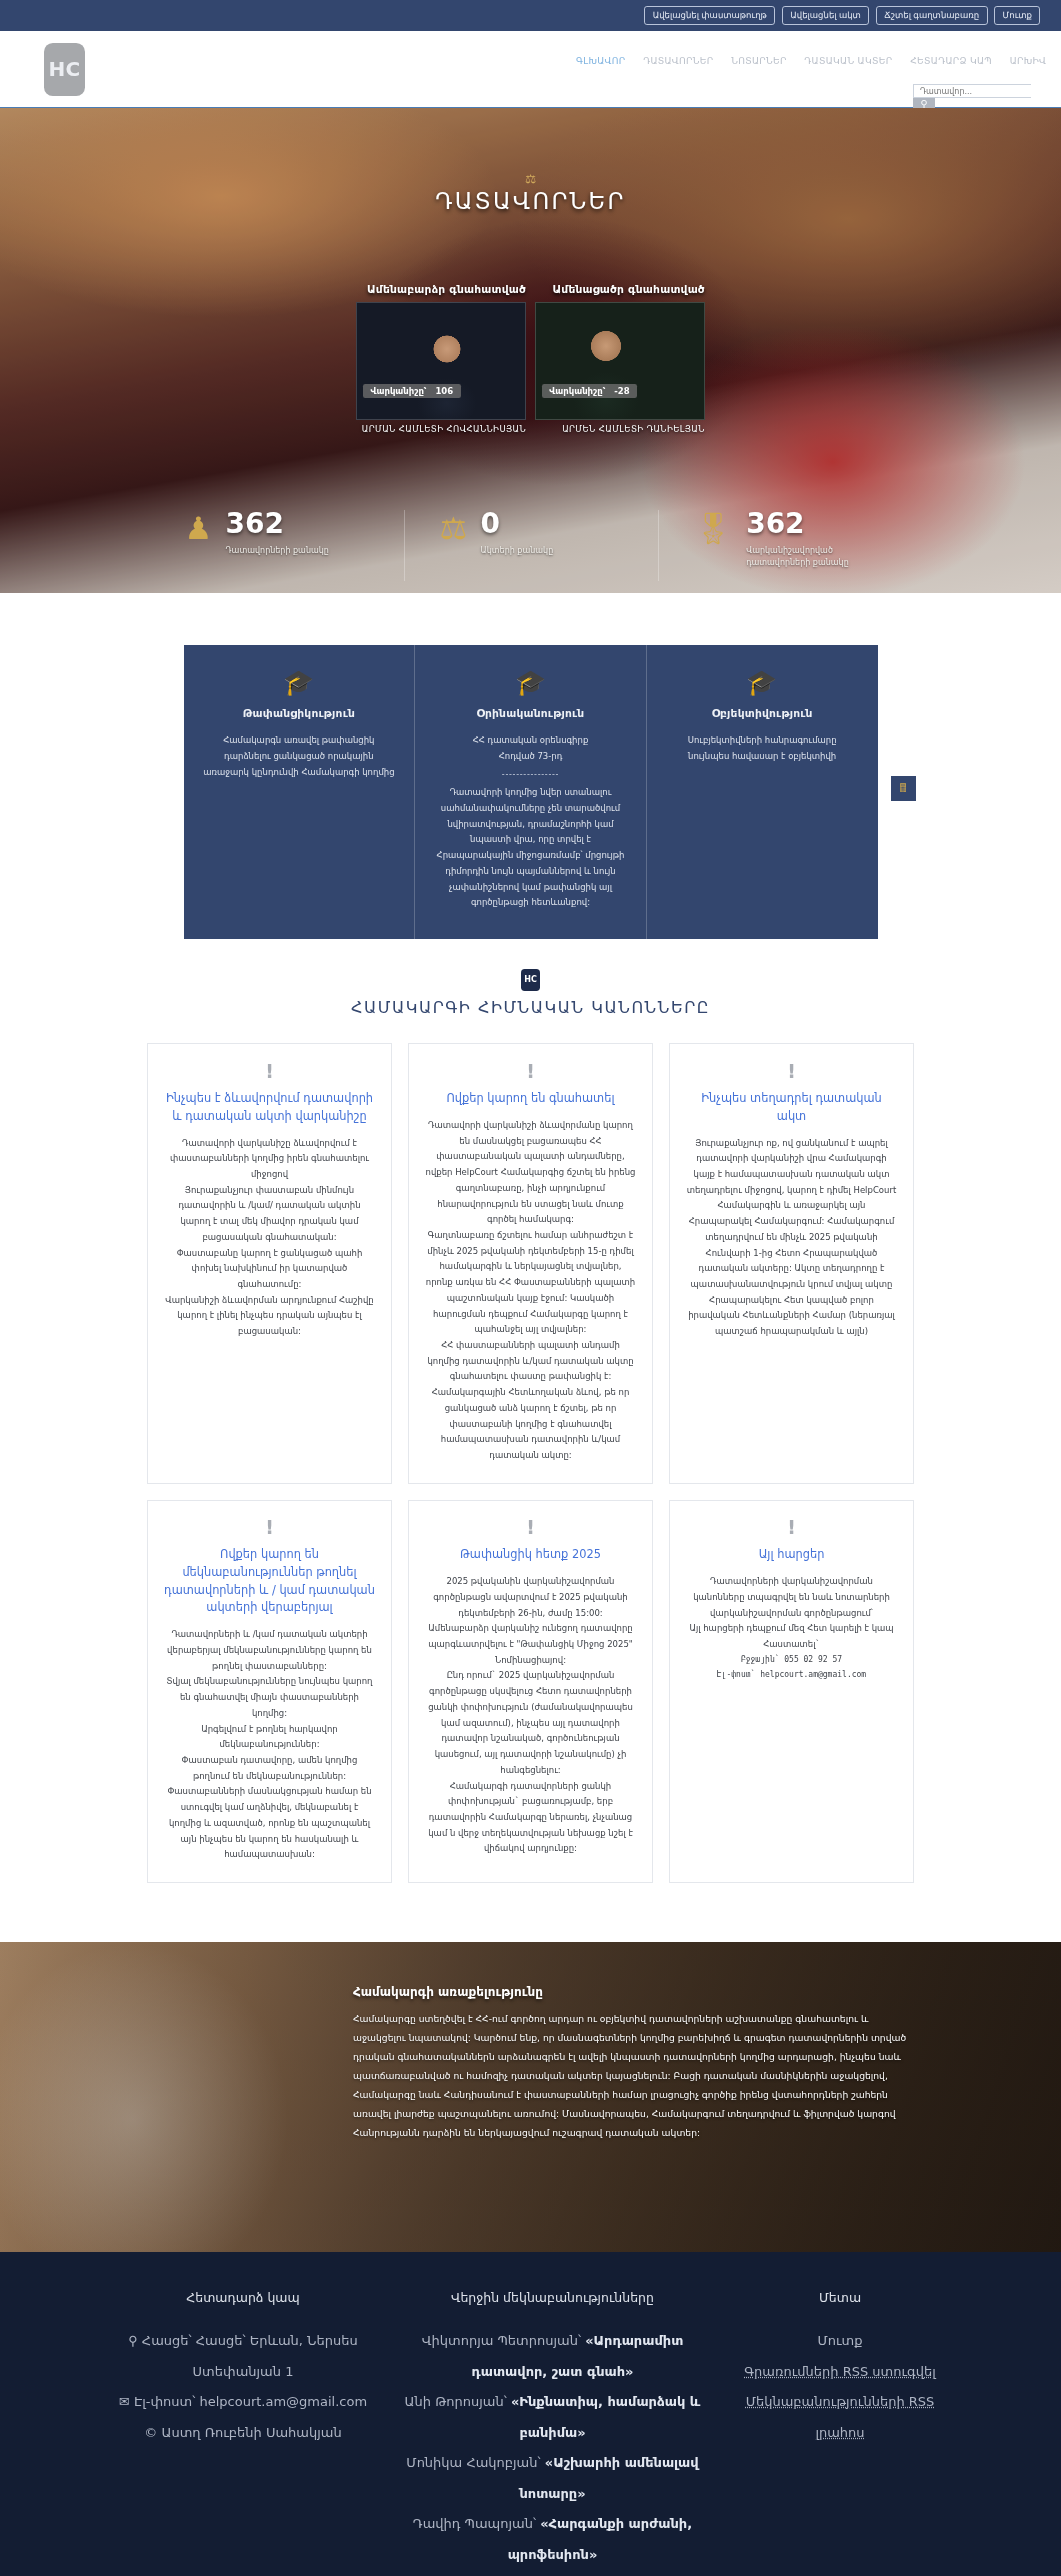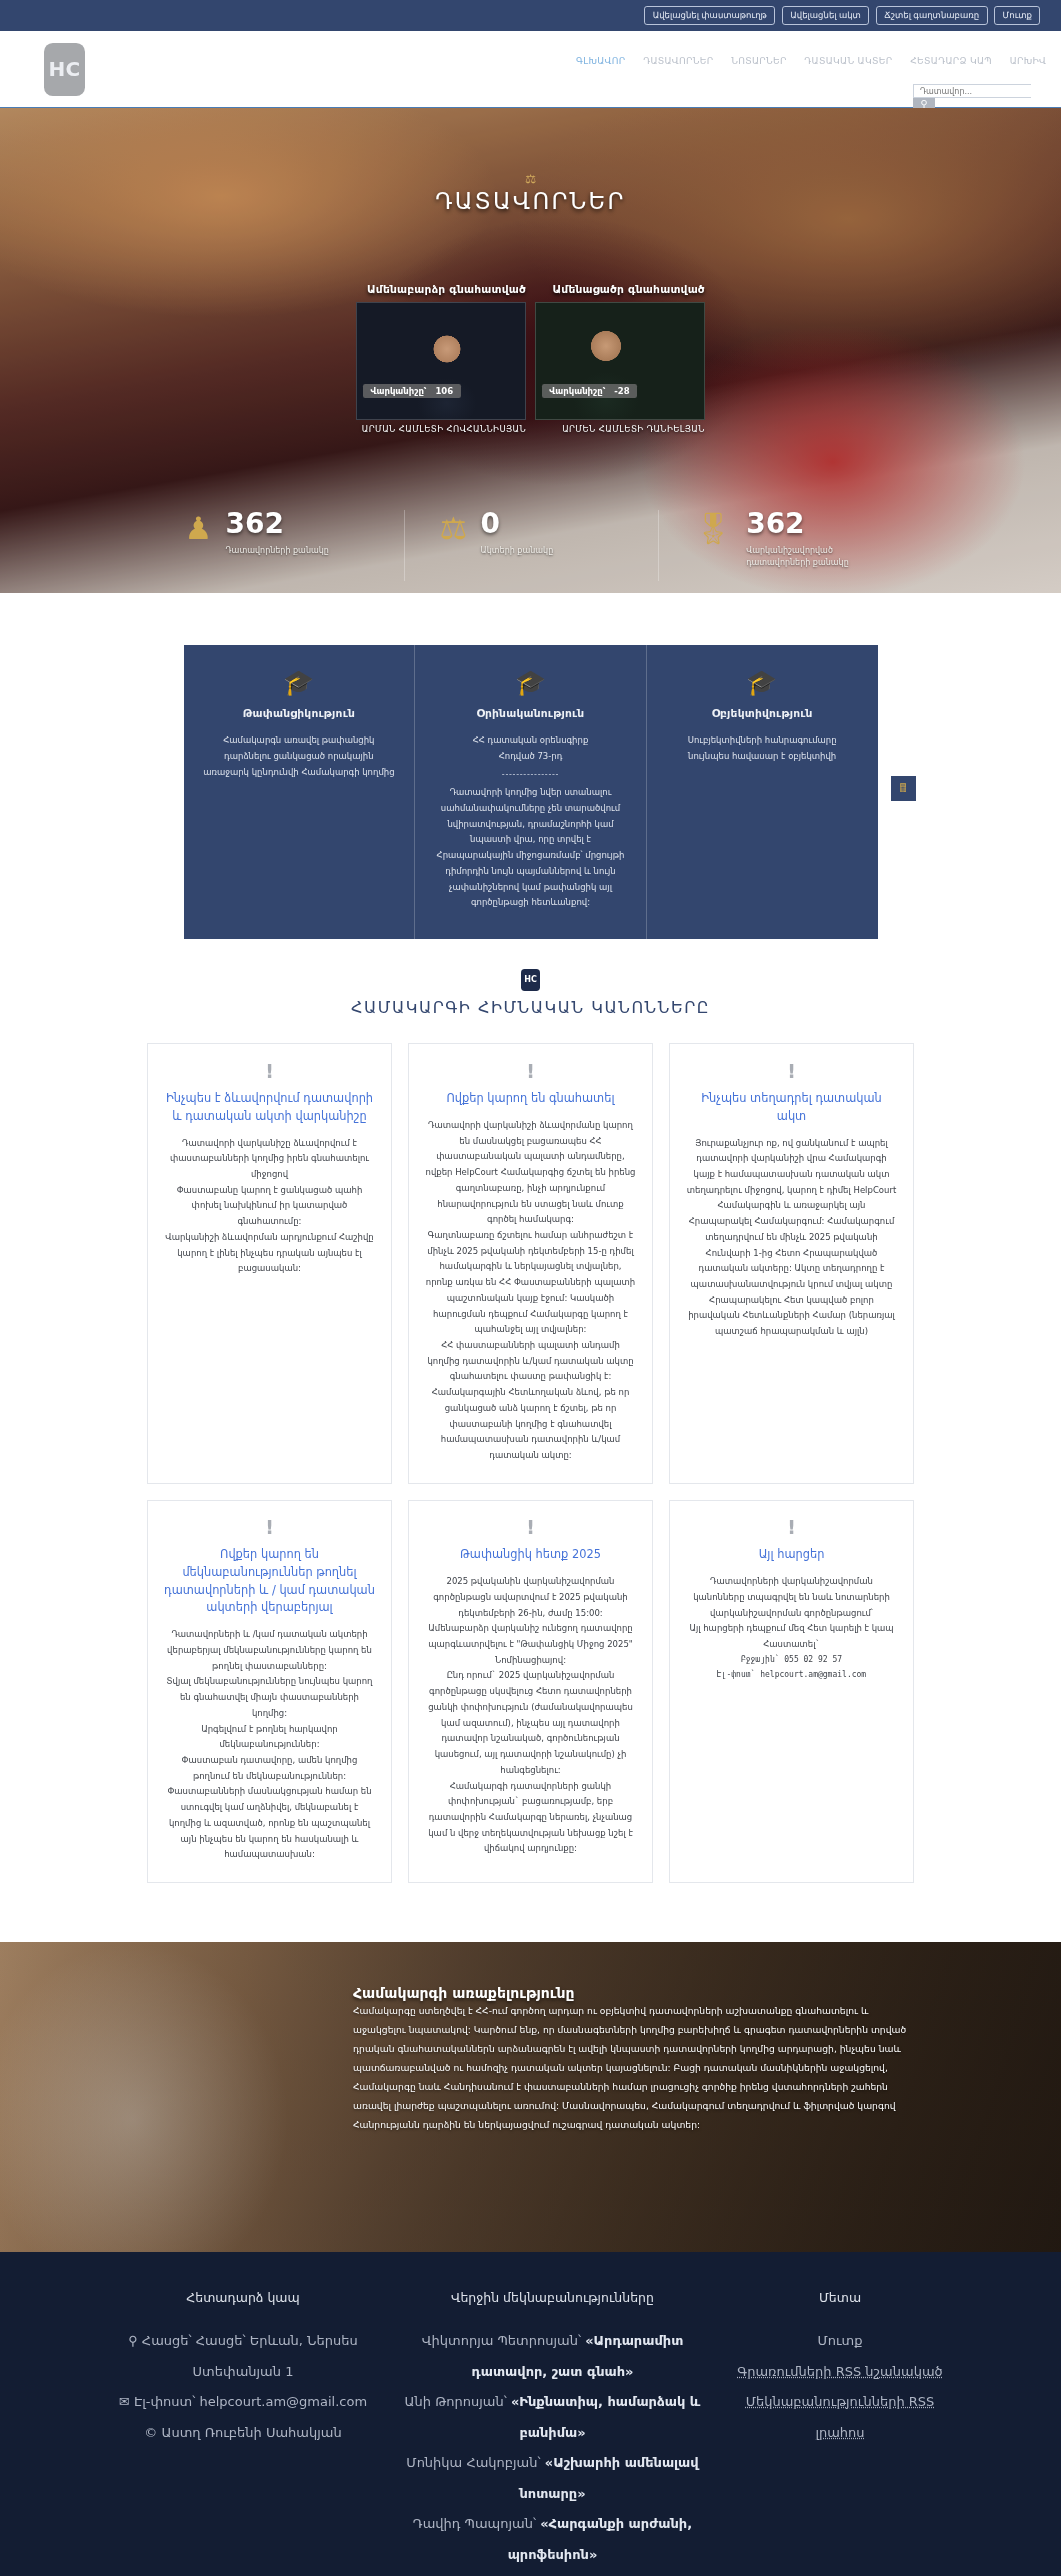--- a/index.html
+++ b/index.html
@@ -305,21 +305,21 @@
     position: absolute; inset: 0;
     background: linear-gradient(100deg, rgba(35,25,18,.18) 0%, rgba(40,30,22,.55) 45%, rgba(30,22,16,.75) 100%);
   }
   .about-inner {
     position: relative;
     width: 767px;
     margin: 0 auto;
     padding-top: 43px;
     padding-left: 206px;
   }
-  .about h2 { font-size: 14px; font-weight: bold; margin-bottom: 1px; text-shadow: 0 1.5px 3.7px rgba(0,0,0,.6); }
+  .about h2 { font-size: 12px; font-weight: bold; margin-bottom: 11px; text-shadow: 0 1.5px 3.7px rgba(0,0,0,.6); }
   .about p { font-size: 9.2px; line-height: 2.05; max-width: 560px; text-shadow: 0 0.7px 2.9px rgba(0,0,0,.6); }
 
   
   .footer { background: #131d33; padding: 38px 0 0; }
   .footer-cols {
     width: 855px;
     margin: 0 auto;
     display: flex;
     color: #c2c8d4;
   }
@@ -454,20 +454,21 @@
 <div class="rules">
   <div class="rules-badge">HC</div>
   <div class="rules-title">ՀԱՄԱԿԱՐԳԻ ՀԻՄՆԱԿԱՆ ԿԱՆՈՆՆԵՐԸ</div>
 
   <div class="cardgrid">
 
     <div class="card">
       <div class="excl">!</div>
       <h4>Ինչպես է ձևավորվում դատավորի և դատական ակտի վարկանիշը</h4>
       <p>Դատավորի վարկանիշը ձևավորվում է փաստաբանների կողմից իրեն գնահատելու միջոցով</p>
+      <p>Յուրաքանչյուր փաստաբան մինմույն դատավորին և /կամ/ դատական ակտին կարող է տալ մեկ միավոր դրական կամ բացասական գնահատական:</p>
       <p>Փաստաբանը կարող է ցանկացած պահի փոխել նախկինում իր կատարված գնահատումը:</p>
       <p>Վարկանիշի ձևավորման արդյունքում Հաշիվը կարող է լինել ինչպես դրական այնպես էլ բացասական:</p>
     </div>
 
     <div class="card">
       <div class="excl">!</div>
       <h4>Ովքեր կարող են գնահատել</h4>
       <p>Դատավորի վարկանիշի ձևավորմանը կարող են մասնակցել բացառապես ՀՀ փաստաբանական պալատի անդամները, ովքեր HelpCourt Համակարգից ճշտել են իրենց գաղտնաբառը, ինչի արդյունքում հնարավորություն են ստացել նաև մուտք գործել համակարգ:</p>
       <p>Գաղտնաբառը ճշտելու համար անհրաժեշտ է մինչև 2025 թվականի դեկտեմբերի 15-ը դիմել համակարգին և ներկայացնել տվյալներ, որոնք առկա են ՀՀ Փաստաբանների պալատի պաշտոնական կայք էջում: Կասկածի հարուցման դեպքում Համակարգը կարող է պահանջել այլ տվյալներ:</p>
       <p>ՀՀ փաստաբանների պալատի անդամի կողմից դատավորին և/կամ դատական ակտը գնահատելու փաստը թափանցիկ է:</p>
@@ -555,21 +556,21 @@
       </div>
       <div class="line">
         <span>Հմայակ Ղարիբյան՝</span>
         <b>«ՎԴ5/0227/05/25 գործով կատարել է ա»</b>
       </div>
     </div>
 
     <div class="fcol c3">
       <h4>Մետա</h4>
       <div class="line">Մուտք</div>
-      <div class="line underlined">Գրառումների RSS նշանակած</div>
+      <div class="line underlined">Գրառումների RSS ստուգվել</div>
       <div class="line underlined">Մեկնաբանությունների RSS լրահոս</div>
     </div>
 
   </div>
 
   <div class="footer-bottom">
     <div>Բոլոր իրավունքները պաշտպանված են</div>
   </div>
 </div>
 

